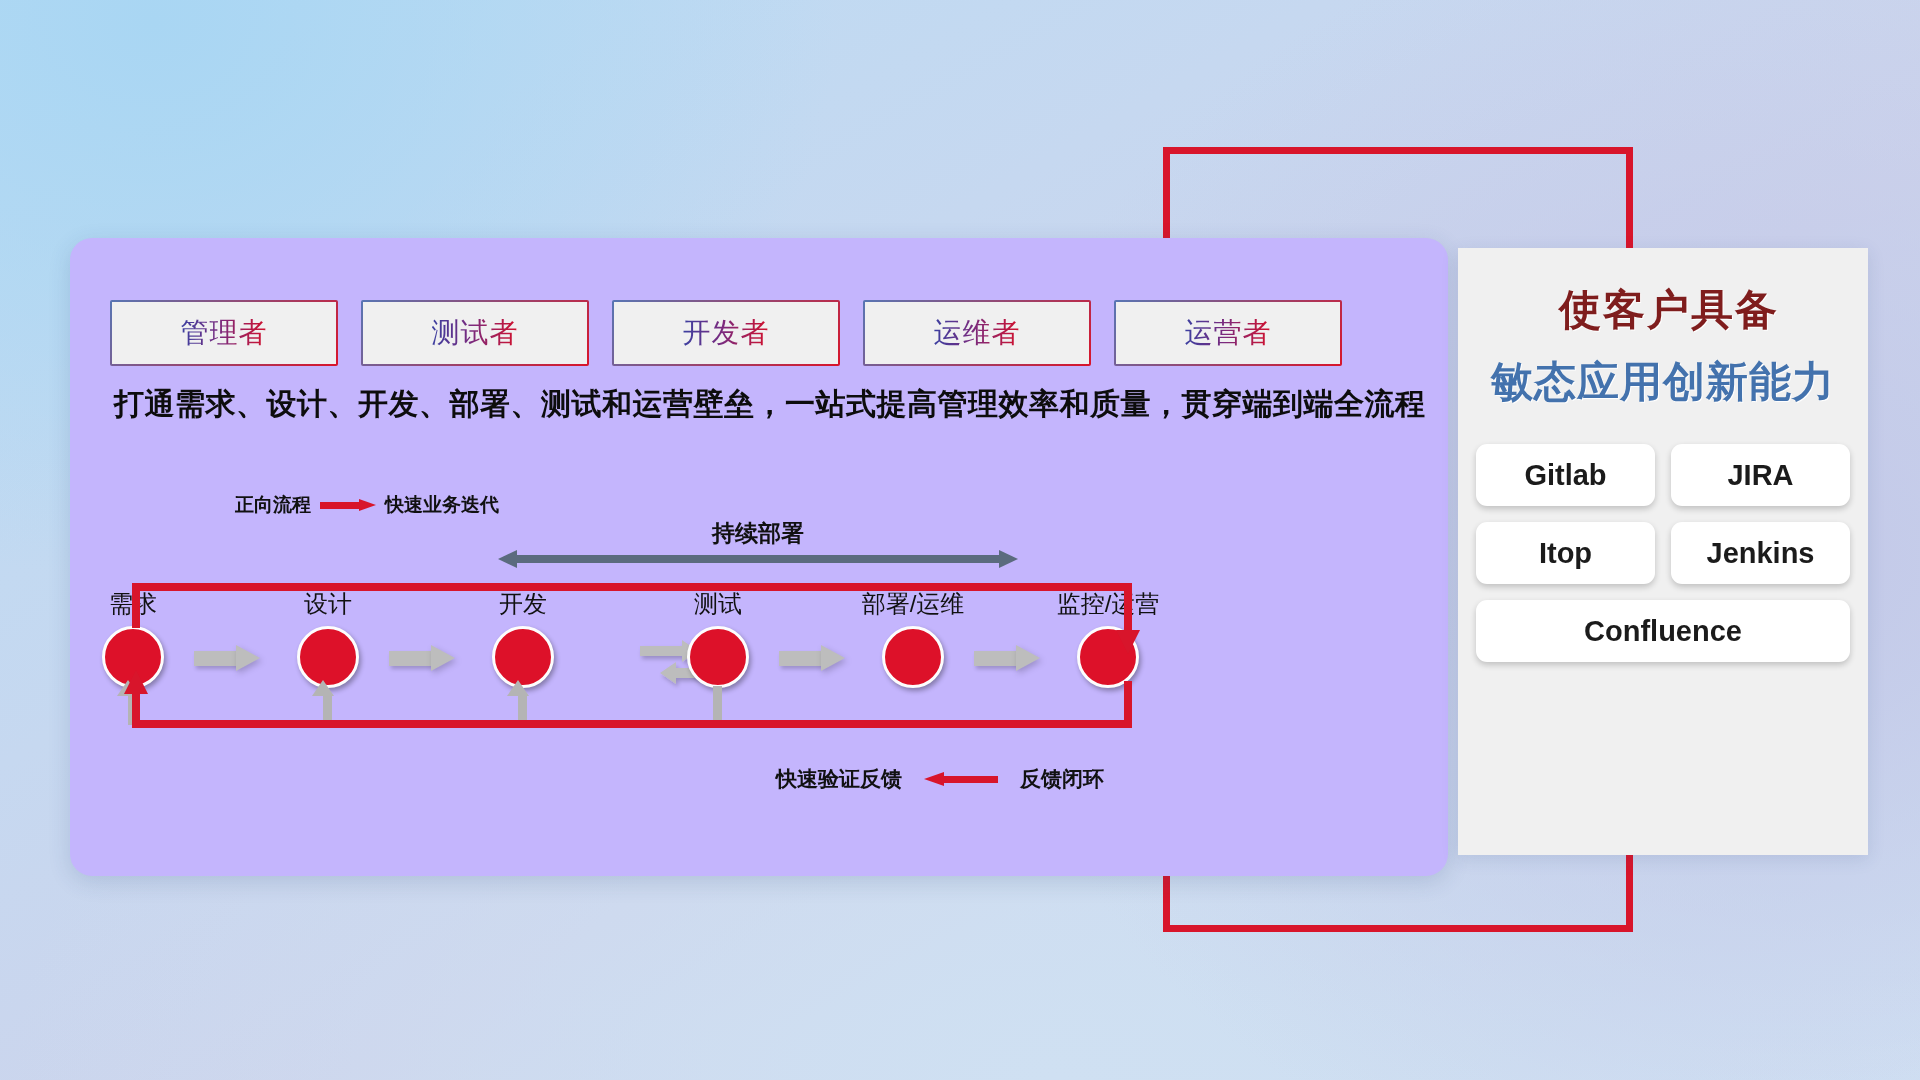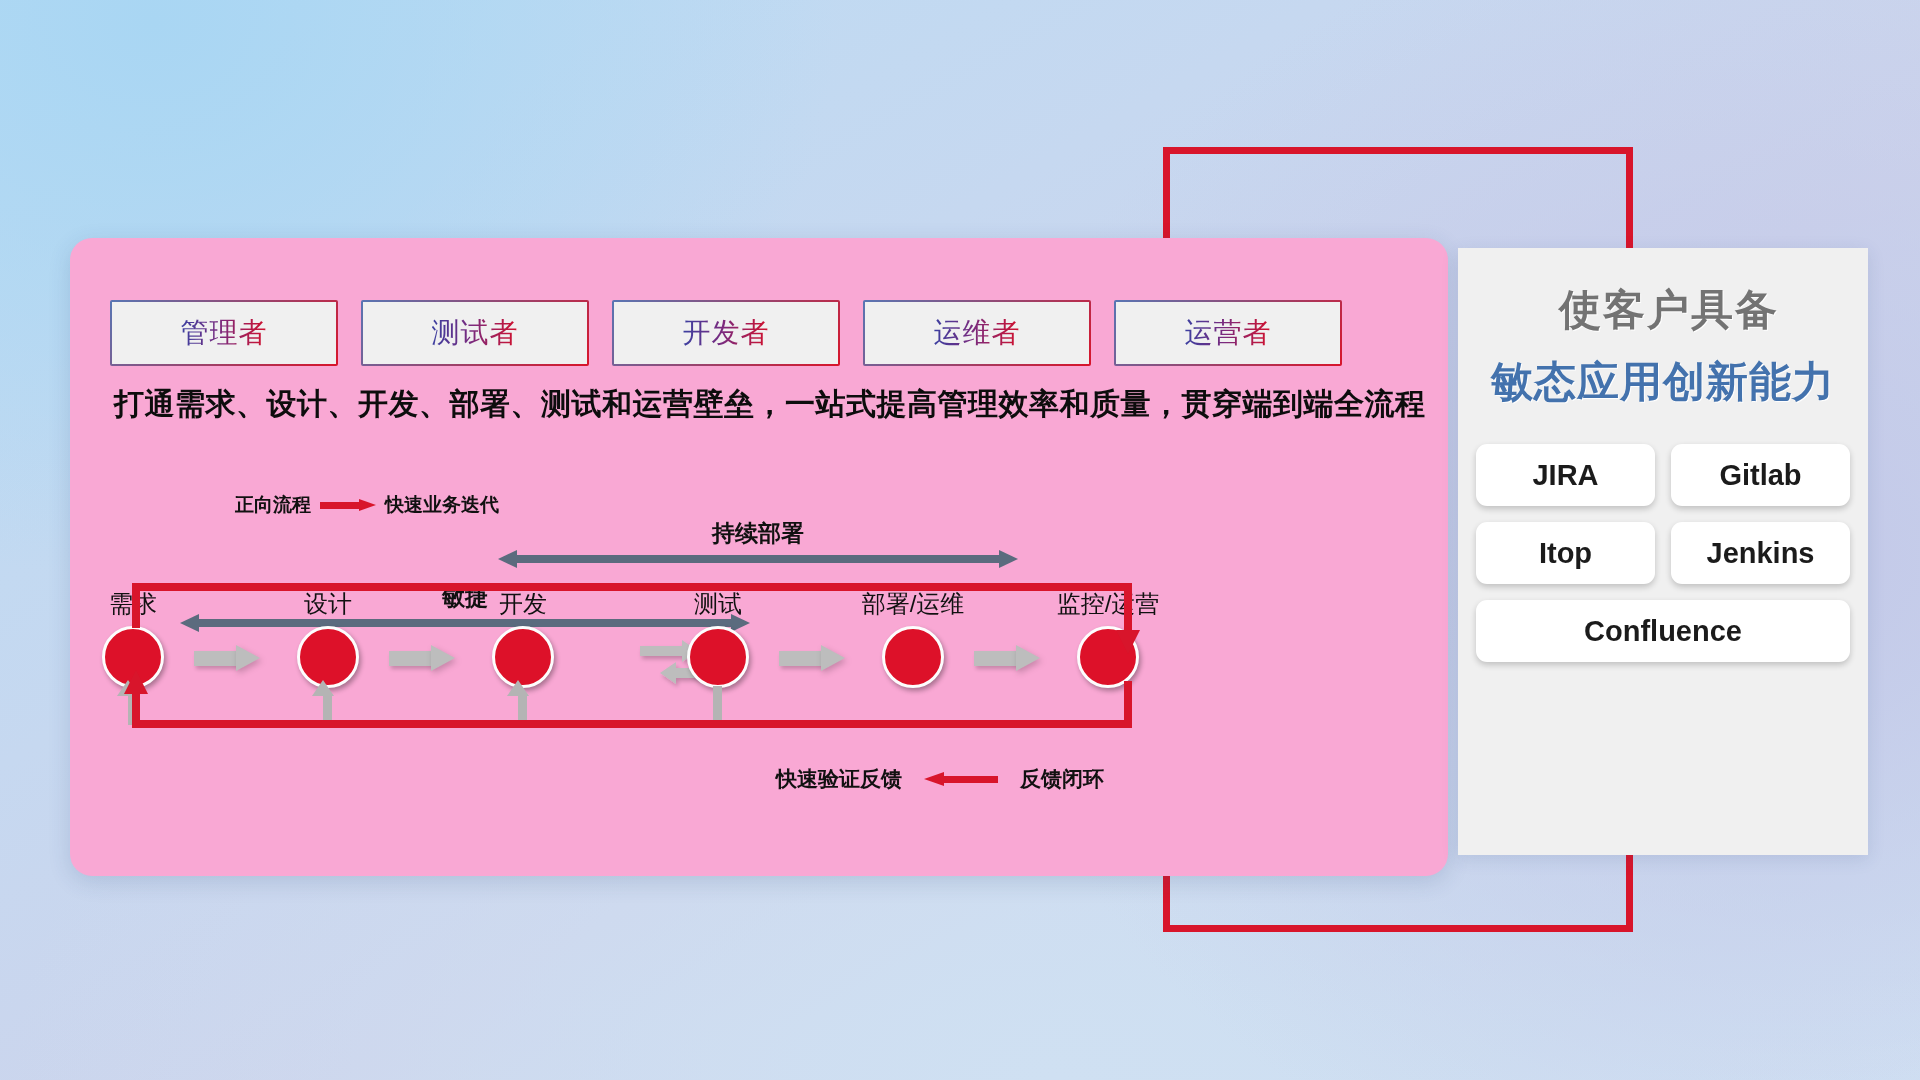--- a/index.html
+++ b/index.html
@@ -19,21 +19,21 @@
   .bracket { position:absolute; background:#d8152b; z-index:1; }
   #bracket-top    { left:1163px; top:147px;  width:470px; height:7px; }
   #bracket-left   { left:1163px; top:147px;  width:7px;   height:130px; }
   #bracket-right  { left:1626px; top:147px;  width:7px;   height:785px; }
   #bracket-bottom { left:1163px; top:925px;  width:470px; height:7px; }
   #bracket-lleft  { left:1163px; top:862px;  width:7px;   height:70px; }
 
   
   #card {
     position:absolute; left:70px; top:238px; width:1378px; height:638px;
-    background:#f9a8d4; border-radius:22px; z-index:3;
+    background:#c4b5fd; border-radius:22px; z-index:3;
     box-shadow:0 6px 22px rgba(40,70,120,.16);
   }
 
   
   #role-row { position:absolute; left:40px; top:62px; display:flex; gap:23px; }
   .role-box {
     width:228px; height:66px;
     background:linear-gradient(135deg,#5876b4,#d8152b);
     padding:2px; border-radius:2px;
   }
@@ -159,21 +159,21 @@
   #uturn { position:absolute; left:566px; top:398px; width:88px; height:62px; }
 
   
   #tools-panel {
     position:absolute; left:1458px; top:248px; width:410px; height:607px;
     background:#f0f0f0; z-index:4;
     box-shadow:0 4px 16px rgba(40,70,120,.13);
   }
   #panel-heading { margin-top:34px; text-align:center; }
   #panel-heading .line1 {
-    font-size:42px; font-weight:bold; color:#737373;
+    font-size:42px; font-weight:bold; color:#7f1d1d;
     letter-spacing:2px; text-shadow:1px 1px 0 rgba(255,255,255,.9);padding-left:12px;
   }
   #panel-heading .line2 {
     margin-top:16px; font-size:42px; font-weight:bold; color:#4372ad;
     letter-spacing:1px; text-shadow:1px 1px 0 rgba(255,255,255,.9);
   }
   #tool-grid {
     margin:34px 18px 0 18px;
     display:flex; flex-wrap:wrap; gap:16px;
   }
@@ -231,26 +231,20 @@
     <span>正向流程</span>
     <span class="arrow-red-r">
       <span class="shaft"></span>
         <span class="head"></span>
     </span>
     <span>快速业务迭代</span>
   </div>
 
   <div class="span-arrow" id="span-deploy">
     <div class="label">持续部署</div>
-    <div class="hl"></div>
-      <div class="bar"></div>
-      <div class="hr"></div>
-  </div>
-  <div class="span-arrow" id="span-agile">
-    <div class="label">敏捷</div>
     <div class="hl"></div>
       <div class="bar"></div>
       <div class="hr"></div>
   </div>
 
   <div class="loop" id="loop-top"></div>
   <div class="loop" id="loop-tleft"></div>
   <div class="loop" id="loop-tright"></div>
   <div class="loop" id="loop-bottom"></div>
   <div class="loop" id="loop-bright"></div>
@@ -341,19 +335,19 @@
   </div>
 
 </div>
 
 <div id="tools-panel">
   <div id="panel-heading">
     <div class="line1">使客户具备</div>
     <div class="line2">敏态应用创新能力</div>
   </div>
   <div id="tool-grid">
+    <div class="tool-pill half">Gitlab</div>
     <div class="tool-pill half">JIRA</div>
-    <div class="tool-pill half">Gitlab</div>
     <div class="tool-pill half">Itop</div>
     <div class="tool-pill half">Jenkins</div>
     <div class="tool-pill full">Confluence</div>
   </div>
 </div>
 
 </body></html>

